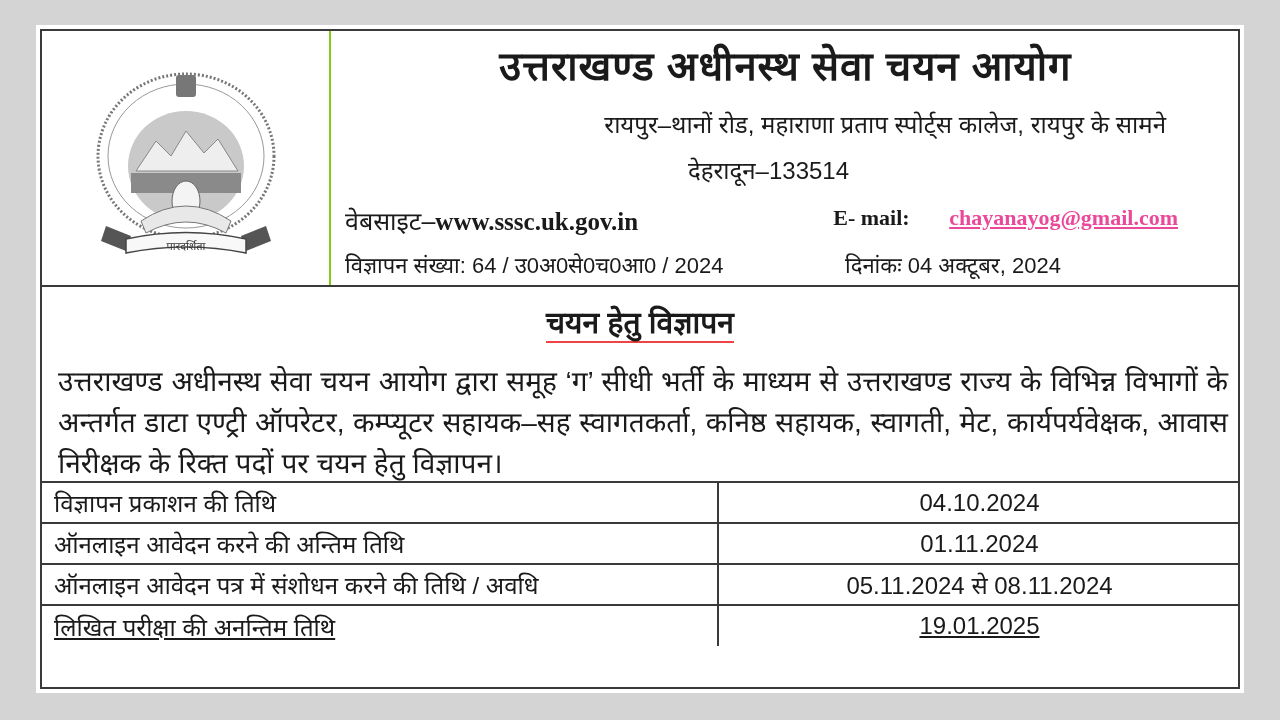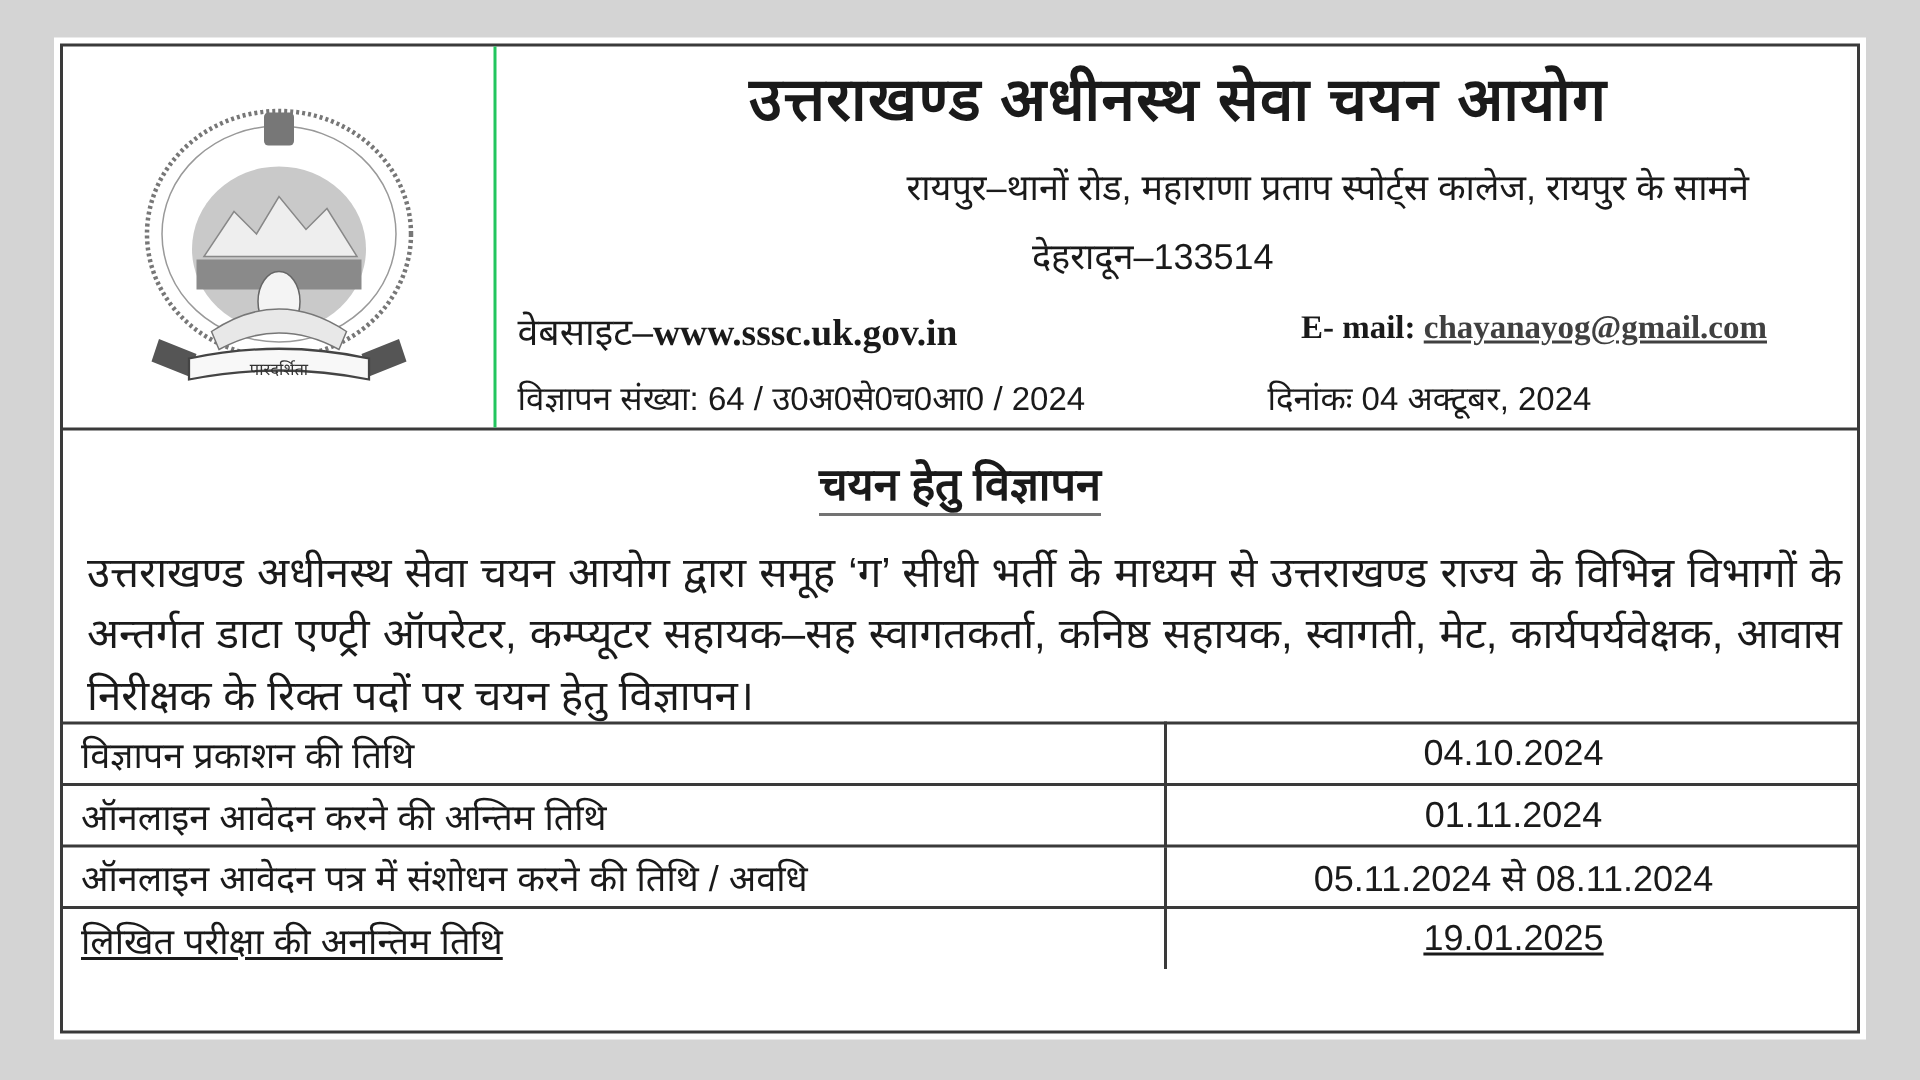--- a/index.html
+++ b/index.html
@@ -1,38 +1,38 @@
 <!DOCTYPE html>
 <html><head>
   <meta charset="utf-8">
   <style>
     * { box-sizing: border-box; margin: 0; padding: 0; }
     html, body { width: 1280px; height: 720px; overflow: hidden; }
     body { background: #d4d4d4; font-family: "Liberation Sans", "DejaVu Sans", sans-serif; color: #1a1a1a; position: relative; }
     .paper { position: absolute; left: 36px; top: 25px; width: 1208px; height: 668px; background: #ffffff; }
     .frame { position: absolute; left: 4px; top: 4px; width: 1200px; height: 660px; border: 2px solid #3a3a3a; }
     .header { position: absolute; left: 0; top: 0; width: 1196px; height: 256px; border-bottom: 2px solid #3a3a3a; }
-    .logo-cell { position: absolute; left: 0; top: 0; width: 289px; height: 254px; border-right: 2px solid #22c55e; text-align: center; }
+    .logo-cell { position: absolute; left: 0; top: 0; width: 289px; height: 254px; border-right: 2px solid #84cc16; text-align: center; }
     .logo { position: absolute; left: 44px; top: 30px; width: 200px; height: 200px; }
     .head-text { position: absolute; left: 291px; top: 0; width: 905px; height: 216px; }
     .org-title { position: absolute; left: 0; width: 100%; top: 6px; text-align: center; font-size: 40px; font-weight: bold; letter-spacing: 1px; }
     .address { position: absolute; right: 72px; top: 76px; font-size: 24px; }
     .city { position: absolute; left: 355px; top: 122px; font-size: 24px; }
     .website { position: absolute; left: 12px; top: 172px; font-size: 25px; }
     .website b { font-family: "Liberation Serif", "DejaVu Serif", serif; font-weight: bold; }
     .email { position: absolute; right: 60px; top: 174px; font-size: 22px; font-family: "Liberation Serif", "DejaVu Serif", serif; font-weight: bold; }
-    .email a { color: #404040; text-decoration: underline; }
+    .email a { color: #ec4899; text-decoration: underline; margin-left: 34px; }
     .adv-no { position: absolute; left: 12px; top: 218px; font-size: 22px; }
     .adv-date { position: absolute; left: 512px; top: 218px; font-size: 22px; }
     .section-title { position: absolute; left: 0; width: 1196px; top: 270px; text-align: center; font-size: 30px; font-weight: bold; }
-    .section-title span { border-bottom: 2px solid #737373; padding-bottom: 2px; text-align: center; }
+    .section-title span { border-bottom: 2px solid #ef4444; padding-bottom: 2px; text-align: center; }
     .intro { position: absolute; left: 16px; top: 330px; width: 1170px; font-size: 28px; line-height: 41px; text-align: justify; text-align-last: left; }
     table.dates { position: absolute; left: -2px; top: 450px; width: 1200px; border-collapse: collapse; font-size: 24px; }
     table.dates td { border: 2px solid #3a3a3a; height: 41px; padding: 0 14px; vertical-align: middle; }
-    table.dates td.label { width: 737px; }
+    table.dates td.label { width: 678px; }
     table.dates td.value { text-align: center; }
     table.dates tr:last-child td { border-bottom: none; text-decoration: underline; }
     table.dates tr td:first-child { border-left: none; }
     table.dates tr td:last-child { border-right: none; }
   </style>
 </head>
 <body>
 
 <div class="paper">
   <div class="frame">

